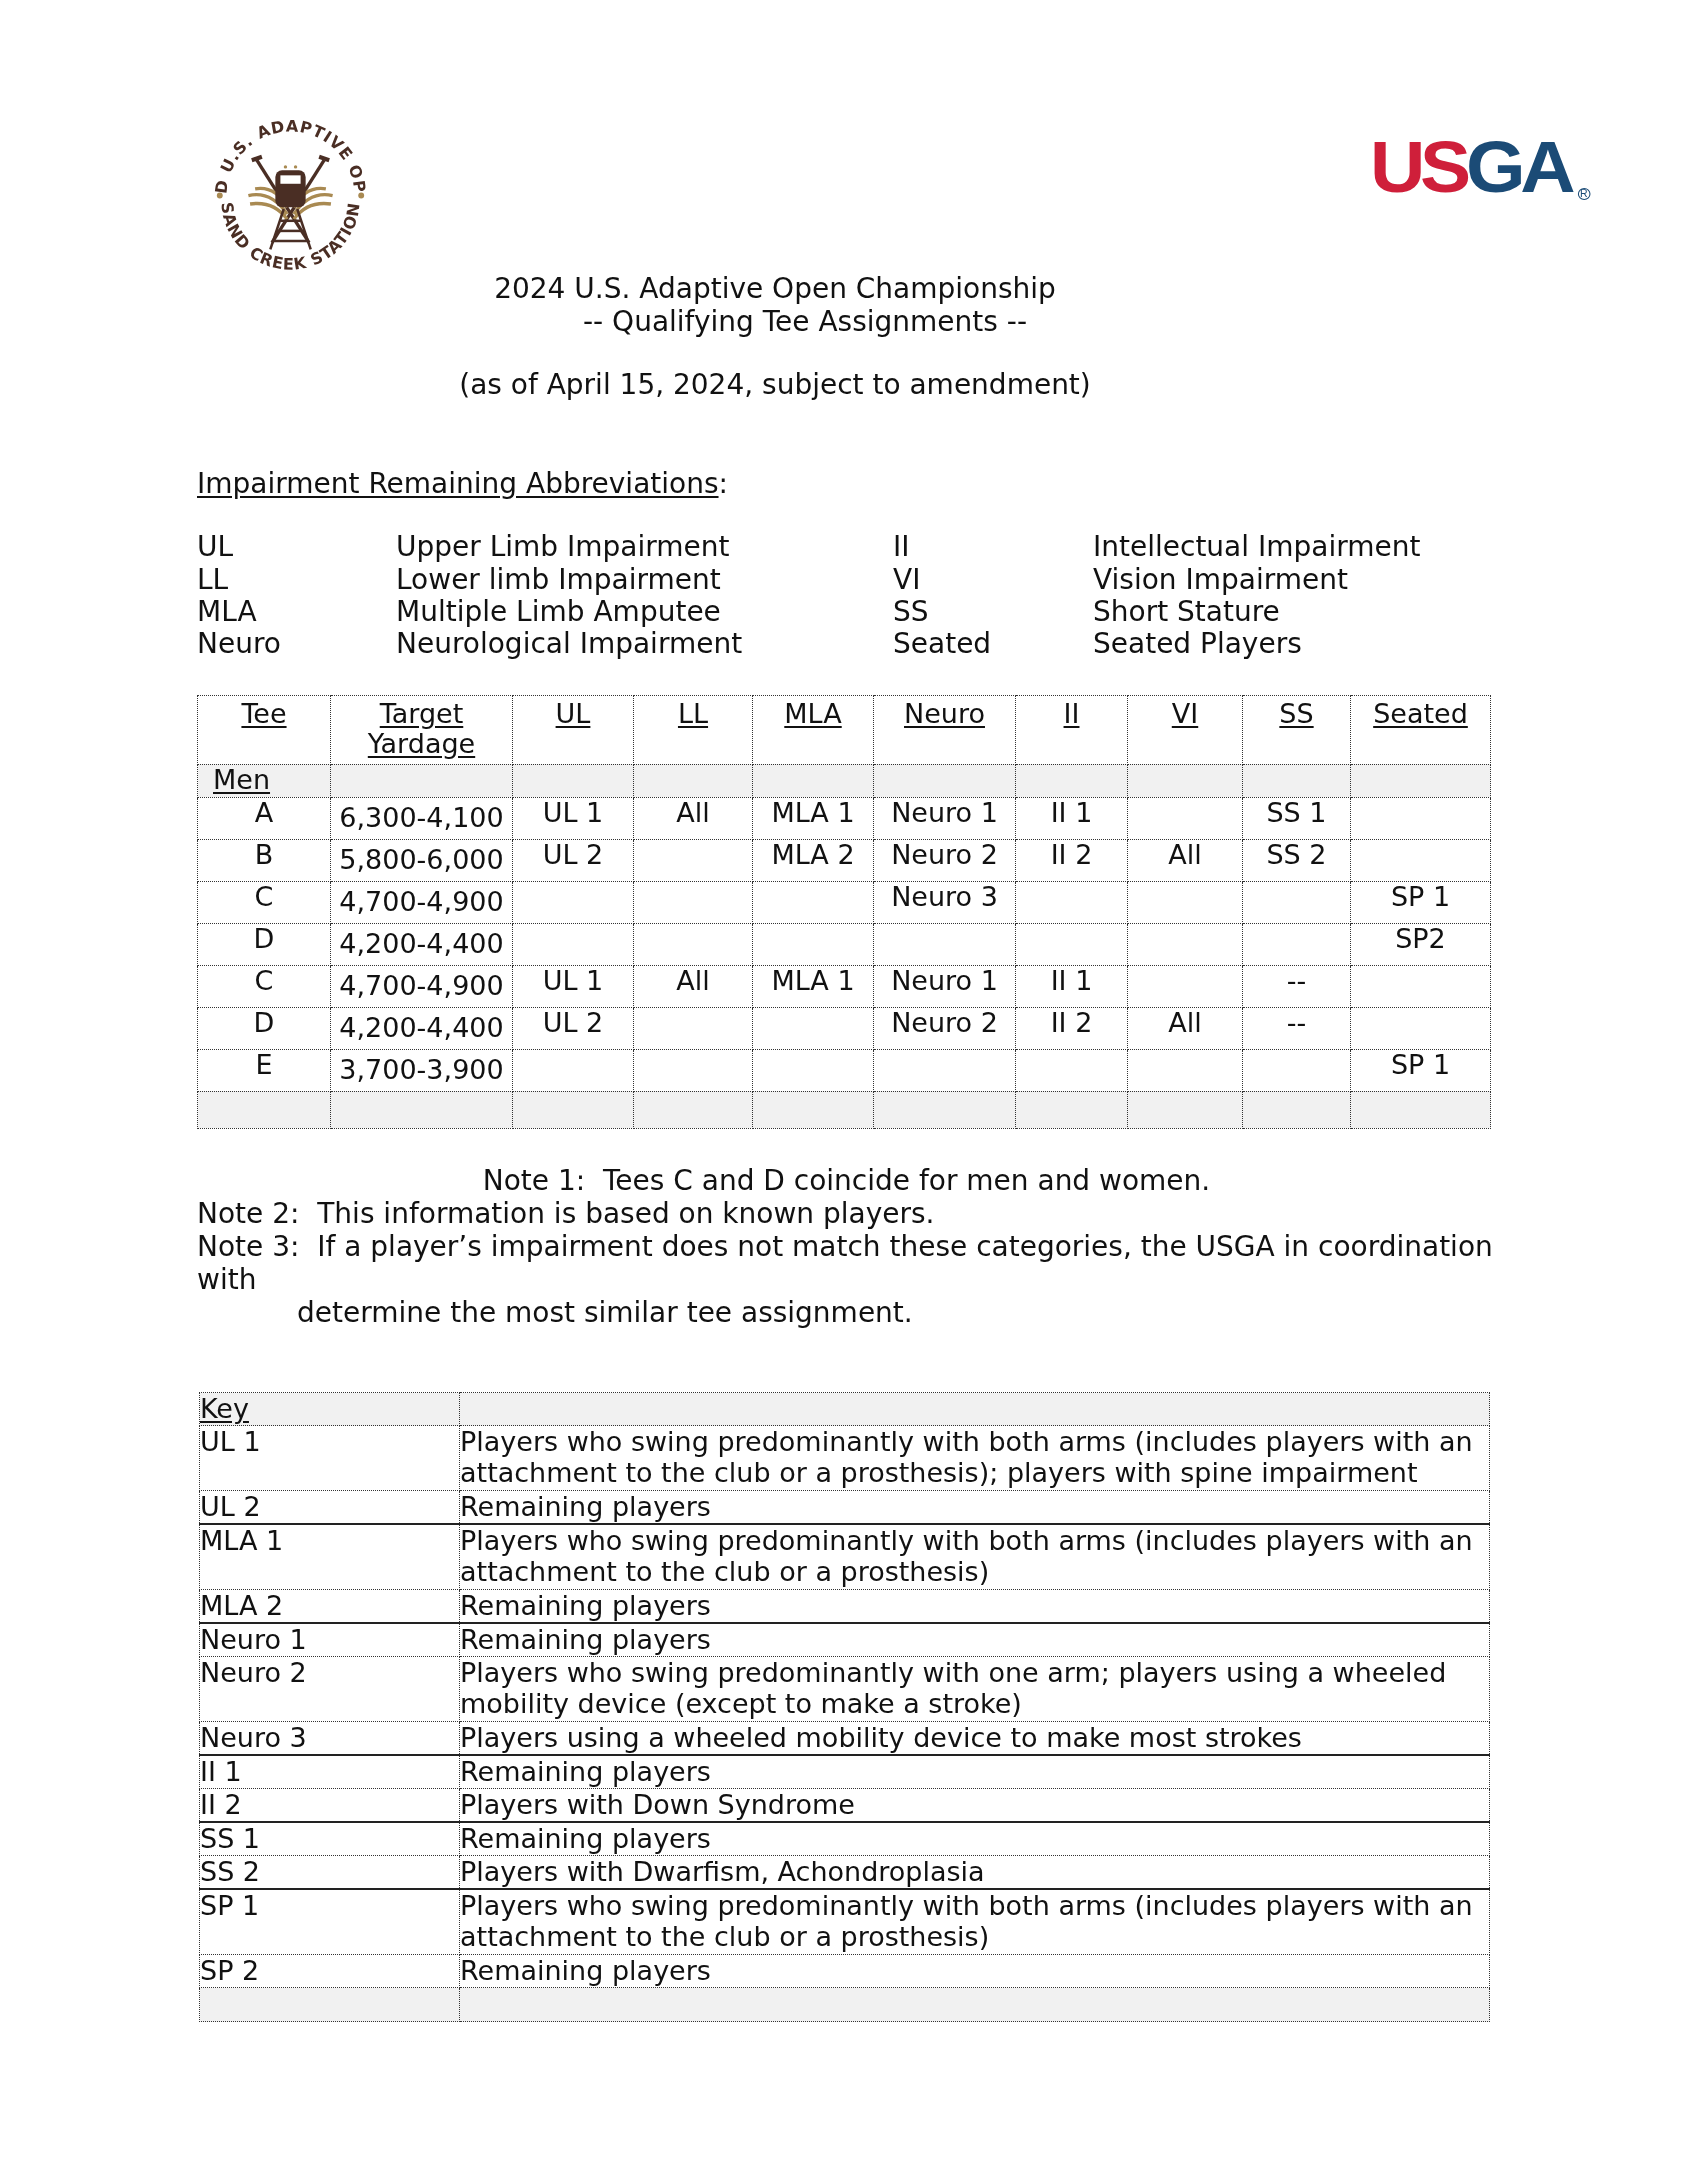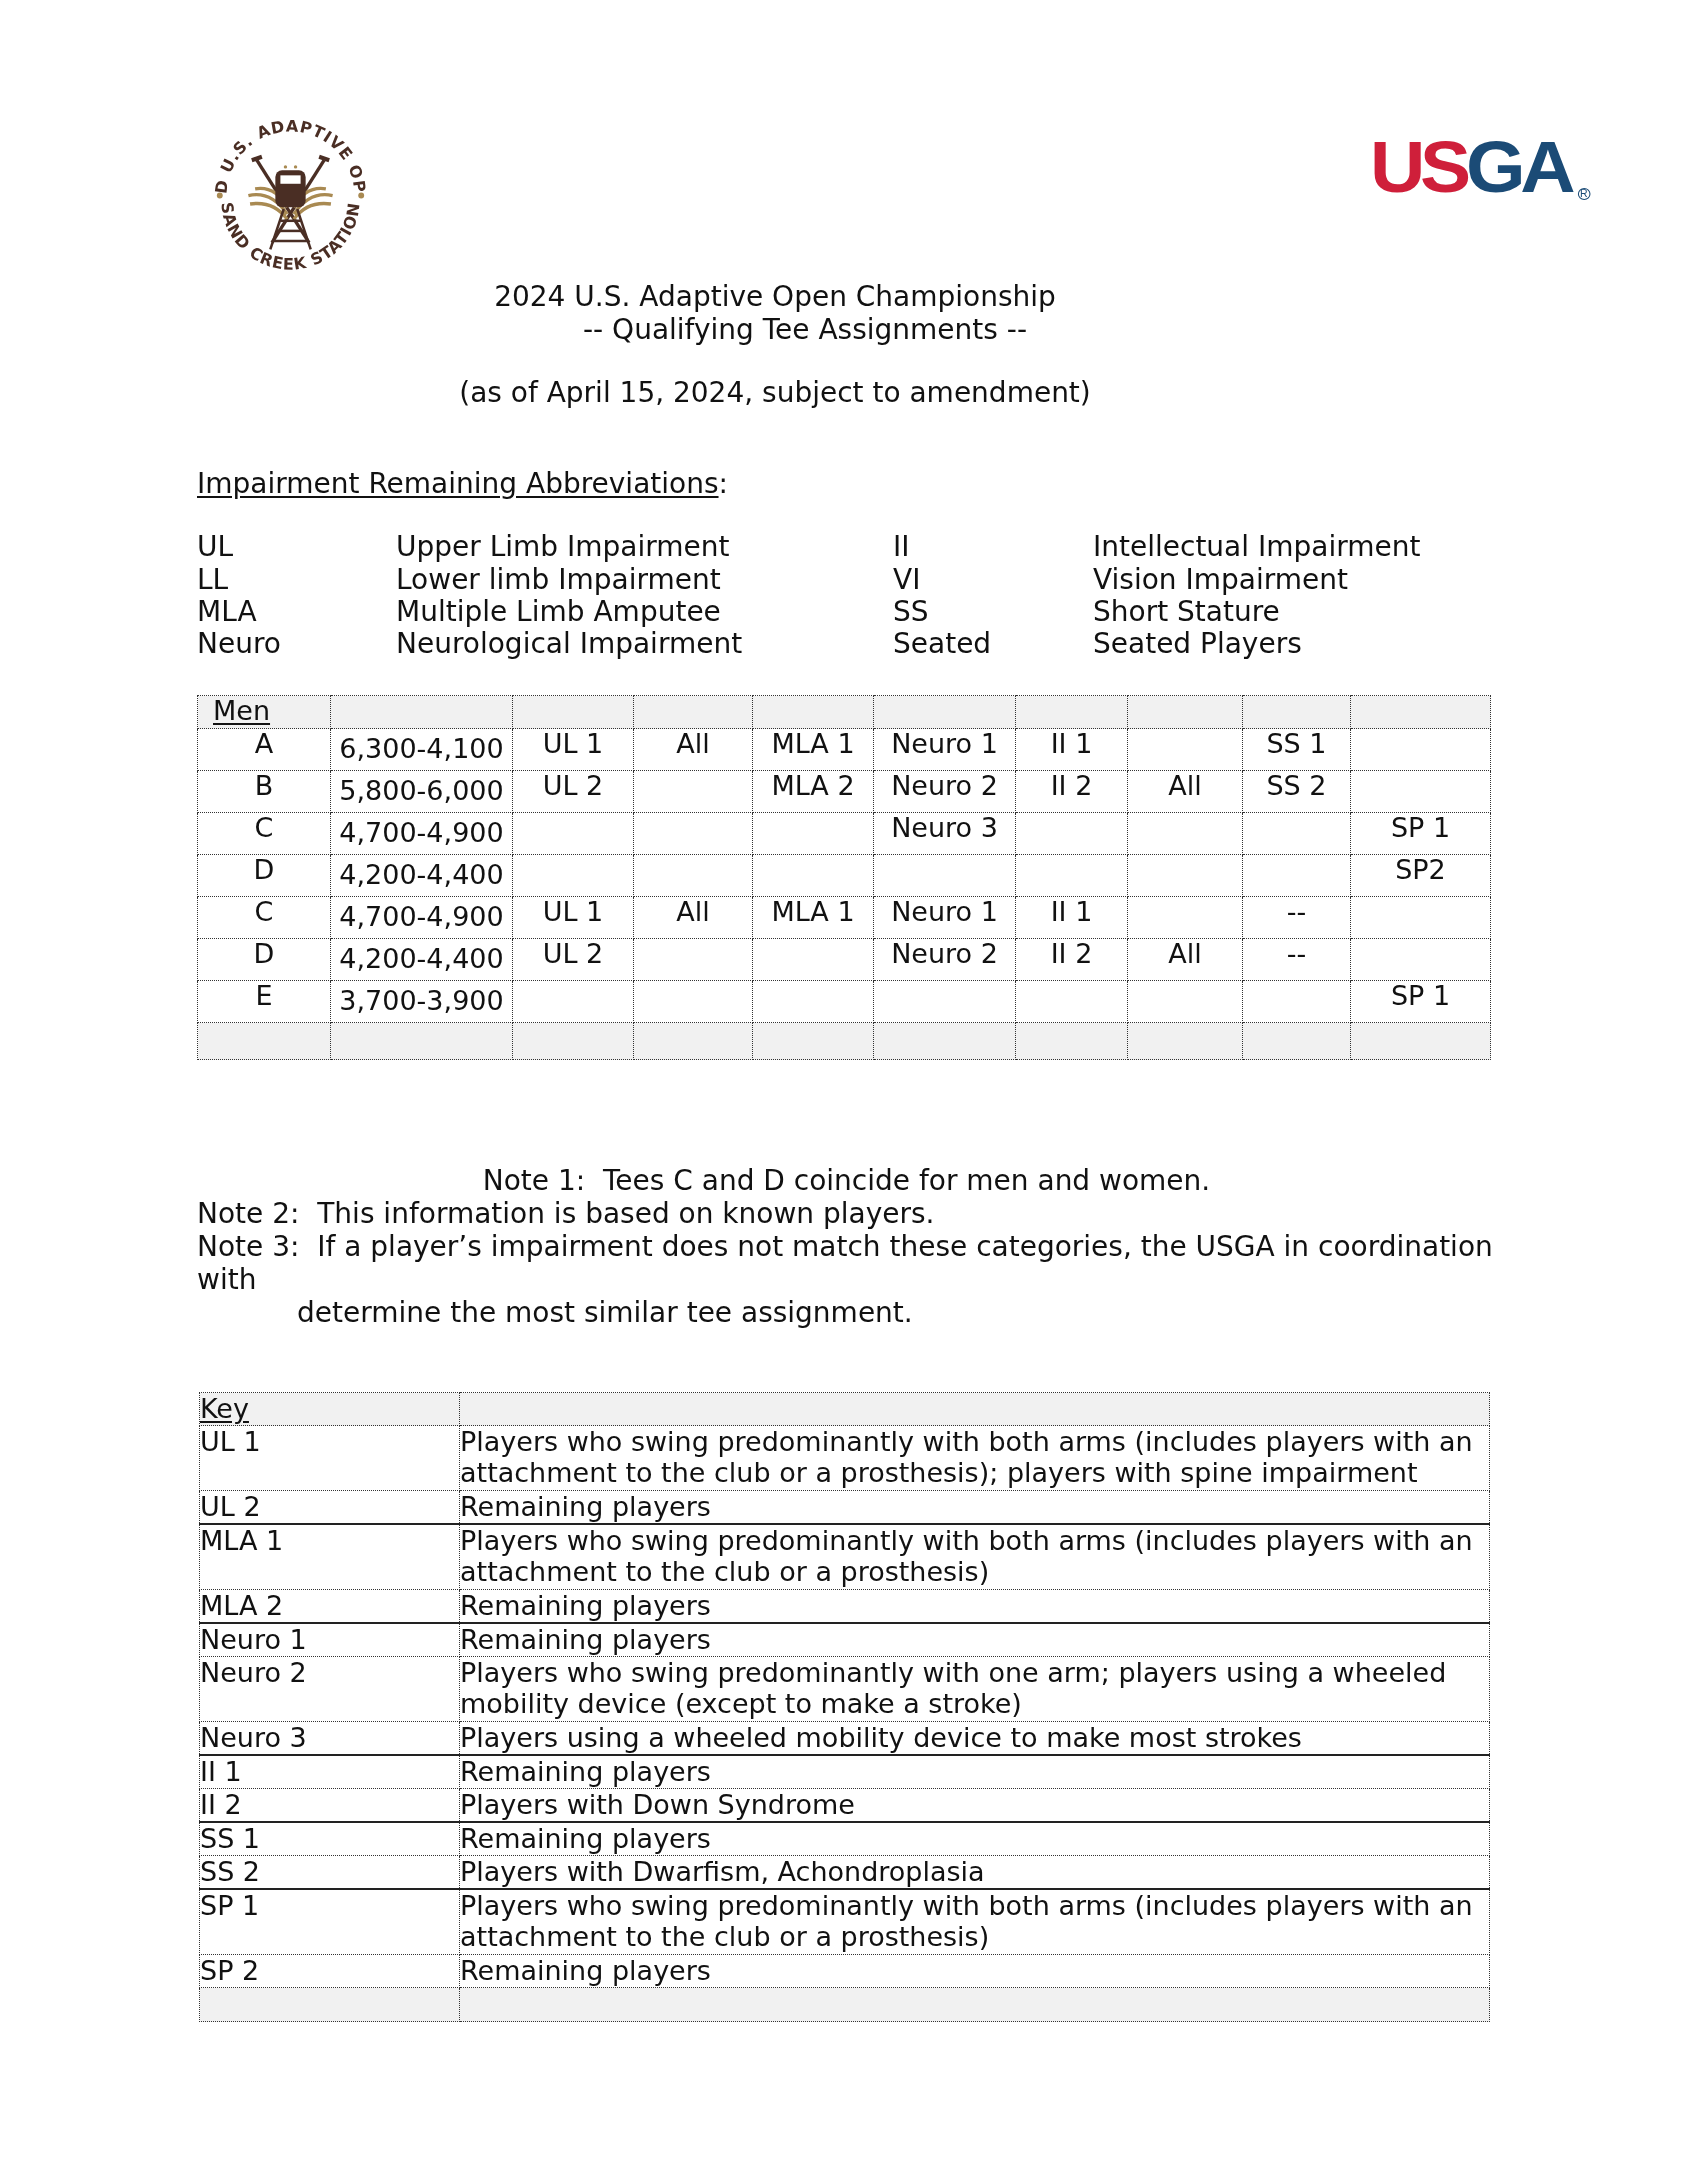--- a/index.html
+++ b/index.html
@@ -12,21 +12,21 @@
   .logo-usga { left: 1370px; top: 133px; width: 211px; height: 67px; }
   .usga-text { font-family: "Liberation Sans", sans-serif; font-weight: 900; font-size: 73px;
                letter-spacing: -5px; line-height: 67px; transform: scaleX(1.05); transform-origin: left; }
   .usga-us { color: #cf1f3a; }
   .usga-ga { color: #1b4b76; }
   .usga-reg { font-size: 10px; color: #1b4b76; vertical-align: bottom; letter-spacing: 0; margin-left: 6.7px;
               border: 1.3px solid #1b4b76; border-radius: 50%; width: 10px; height: 10px; display: inline-block;
               line-height: 10px; text-align: center; font-weight: 400; }
 
   
-  .title-block { left: 0; width: 1550px; text-align: center; font-size: 28px; line-height: 33px; margin-top: 8px; }
+  .title-block { left: 0; width: 1550px; text-align: center; font-size: 28px; line-height: 33px; }
   .title1 { top: 272px; }
   .title2 { top: 305px; padding-left: 30px; }
   .title3 { top: 368px; }
 
   
   .abbr-heading { left: 197px; top: 467px; font-size: 28px; }
   .abbr-heading u { text-decoration: underline; text-underline-offset: 3.4px; }
   .abbr-row { font-size: 28px; line-height: 32px; }
   .abbr-code-l { left: 197px; }
   .abbr-desc-l { left: 396px; }
@@ -141,20 +141,32 @@
       <col style="width:121px">
       <col style="width:119px">
     <col style="width:121px">
       <col style="width:142px">
       <col style="width:112px">
       <col style="width:115px">
     <col style="width:108px">
       <col style="width:140px">
   </colgroup>
   <tbody>
+      <tr class="hdr">
+    <td><u>Tee</u></td>
+    <td><u>Target</u><br><u>Yardage</u></td>
+    <td><u>UL</u></td>
+    <td><u>LL</u></td>
+    <td><u>MLA</u></td>
+    <td><u>Neuro</u></td>
+    <td><u>II</u></td>
+    <td><u>VI</u></td>
+    <td><u>SS</u></td>
+    <td><u>Seated</u></td>
+  </tr>
 
   <tr class="sec">
     <td><u>Men</u></td>
     <td></td>
         <td></td>
         <td></td>
         <td></td>
         <td></td>
         <td></td>
         <td></td>

